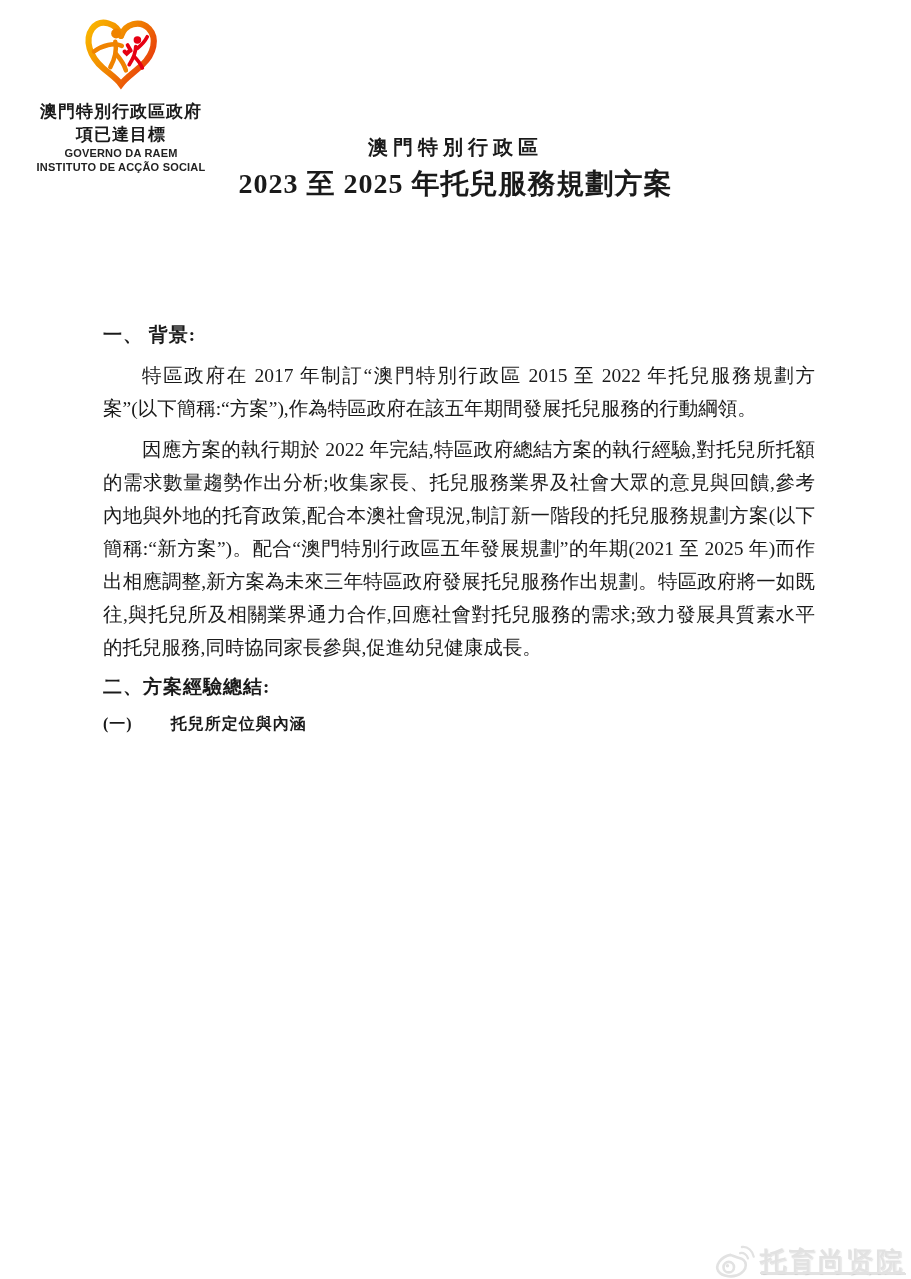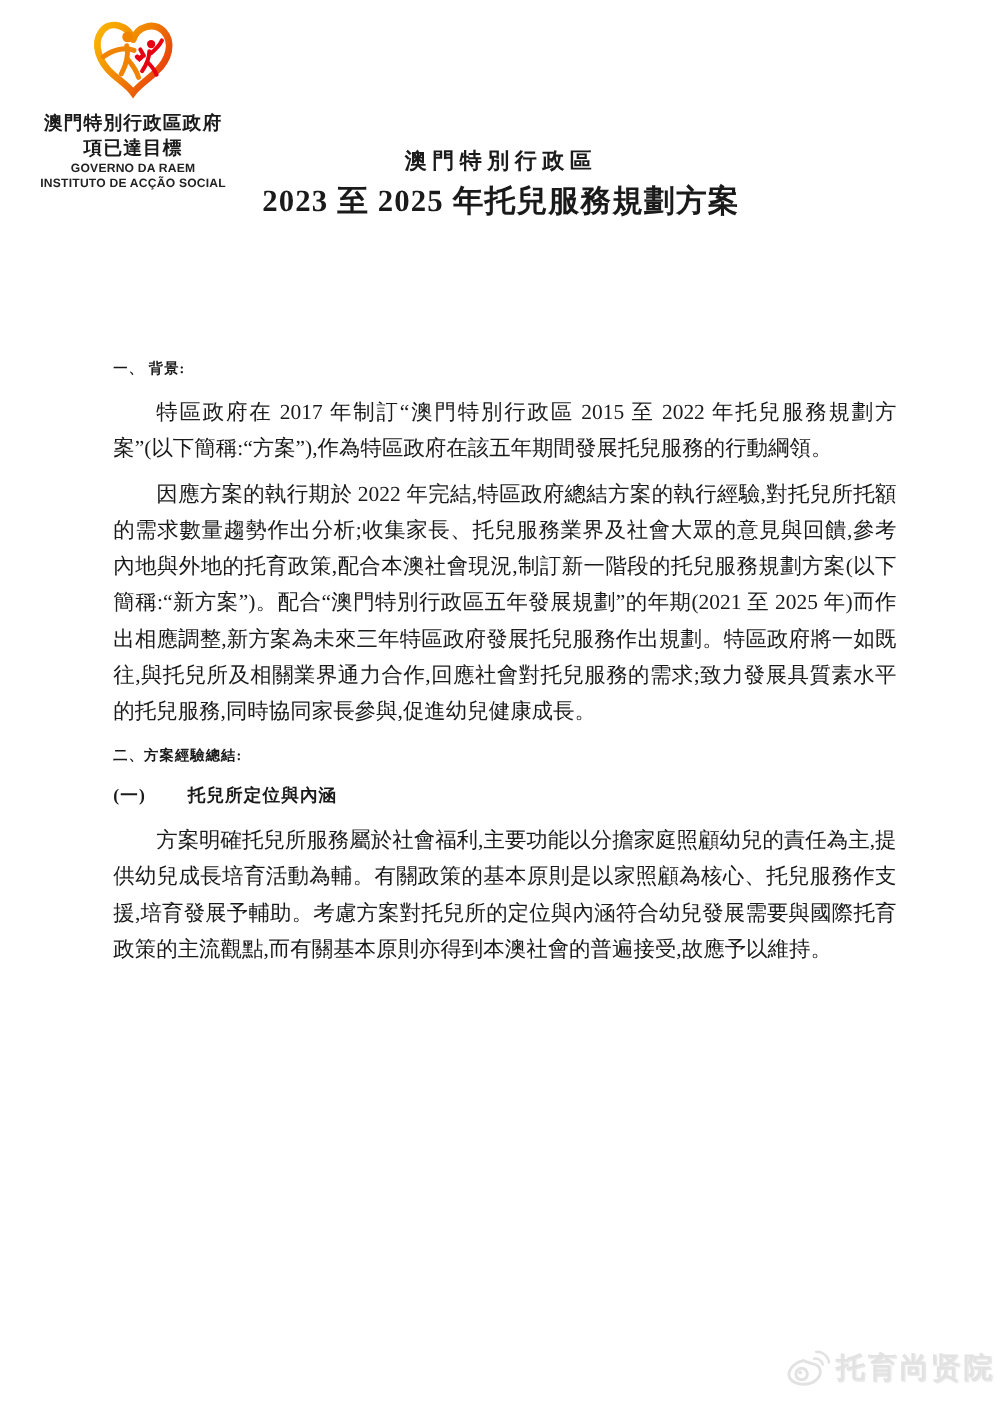--- a/index.html
+++ b/index.html
@@ -20,31 +20,31 @@
   
   .doc-title { position:absolute; top:131px; left:0; width:100%; text-align:center; font-weight:bold; }
   .title-l1 { font-size:20px; letter-spacing:5px; line-height:32px; }
   .title-l2 { font-size:28px; letter-spacing:1px; line-height:34px; margin-top:4px; }
   .chapter  { position:absolute; top:247px; left:0; width:100%; text-align:center;
               font-size:23px; font-weight:bold; letter-spacing:2px; }
 
   
   .content { position:absolute; left:103px; top:318px; width:712px;
              font-size:19.5px; line-height:33px; text-align:justify; }
-  .sec-heading { font-size:13px; font-weight:bold; letter-spacing:1px; margin:0; }
+  .sec-heading { font-size:19px; font-weight:bold; letter-spacing:1px; margin:0; }
   .sec-heading.second { }
   .sub-heading { font-size:16px; font-weight:bold; margin:4px 0 0 0; letter-spacing:1px; }
   .sub-heading .num { display:inline-block; margin-right:38px; }
   p.body-para { margin:8px 0 6px 0; text-indent:2em; }
 
   
-  .watermark { position:absolute; right:6px; bottom:18px; display:flex; align-items:center; gap:5px;
+  .watermark { position:absolute; right:6px; bottom:0; display:flex; align-items:center; gap:5px;
                color:#e2e2e2; font-family:"Liberation Sans","DejaVu Sans",sans-serif;
                font-weight:bold; font-size:26px; letter-spacing:3px;
-               text-shadow:0 0 1px rgba(255,255,255,.9), 1px 1px 1px rgba(170,170,170,.35); }
+               text-shadow:0 0 1px rgba(255,255,255,.9), 1px 1px 1px rgba(170,170,170,.35);text-decoration:underline; }
   .watermark svg { display:block; }
 </style>
 </head>
 <body>
 
 <div class="page">
 
   <div class="logo-block">
     <svg class="logo-heart" width="82" height="84" viewBox="0 0 100 100" aria-hidden="true">
       <defs>
@@ -87,21 +87,20 @@
 
     <h3 class="sec-heading">一、 背景:</h3>
     <p class="body-para">特區政府在 2017 年制訂“澳門特別行政區 2015 至 2022 年托兒服務規劃方案”(以下簡稱:“方案”),作為特區政府在該五年期間發展托兒服務的行動綱領。</p>
     <p class="body-para">因應方案的執行期於 2022 年完結,特區政府總結方案的執行經驗,對托兒所托額的需求數量趨勢作出分析;收集家長、托兒服務業界及社會大眾的意見與回饋,參考內地與外地的托育政策,配合本澳社會現況,制訂新一階段的托兒服務規劃方案(以下簡稱:“新方案”)。配合“澳門特別行政區五年發展規劃”的年期(2021 至 2025 年)而作出相應調整,新方案為未來三年特區政府發展托兒服務作出規劃。特區政府將一如既往,與托兒所及相關業界通力合作,回應社會對托兒服務的需求;致力發展具質素水平的托兒服務,同時協同家長參與,促進幼兒健康成長。</p>
 
     <h3 class="sec-heading second">二、方案經驗總結:</h3>
 
     <h4 class="sub-heading">
       <span class="num">(一)</span><span>托兒所定位與內涵</span>
     </h4>
-    <p class="body-para">方案明確托兒所服務屬於社會福利,主要功能以分擔家庭照顧幼兒的責任為主,提供幼兒成長培育活動為輔。有關政策的基本原則是以家照顧為核心、托兒服務作支援,培育發展予輔助。考慮方案對托兒所的定位與內涵符合幼兒發展需要與國際托育政策的主流觀點,而有關基本原則亦得到本澳社會的普遍接受,故應予以維持。</p>
 
   </div>
 
   <div class="watermark">
     <svg width="42" height="36" viewBox="0 0 48 40" aria-hidden="true">
       <path d="M20 13 C9 15 2 25 6 31.5 C10 38 24 40 32 34 C40 28 39 18.5 30 16.5 C26.5 15.7 23 14 20 13 Z" fill="none" stroke="#e2e2e2" stroke-width="3"></path>
       <circle cx="18" cy="27" r="6" fill="none" stroke="#e2e2e2" stroke-width="3"></circle>
       <circle cx="16.5" cy="25.5" r="2" fill="#e2e2e2"></circle>
       <path d="M31 11 C35 10 39 13 40 17" fill="none" stroke="#e2e2e2" stroke-width="2.6" stroke-linecap="round"></path>
       <path d="M33 4 C40 3 45.5 9 46.5 15" fill="none" stroke="#e2e2e2" stroke-width="2.6" stroke-linecap="round"></path>

